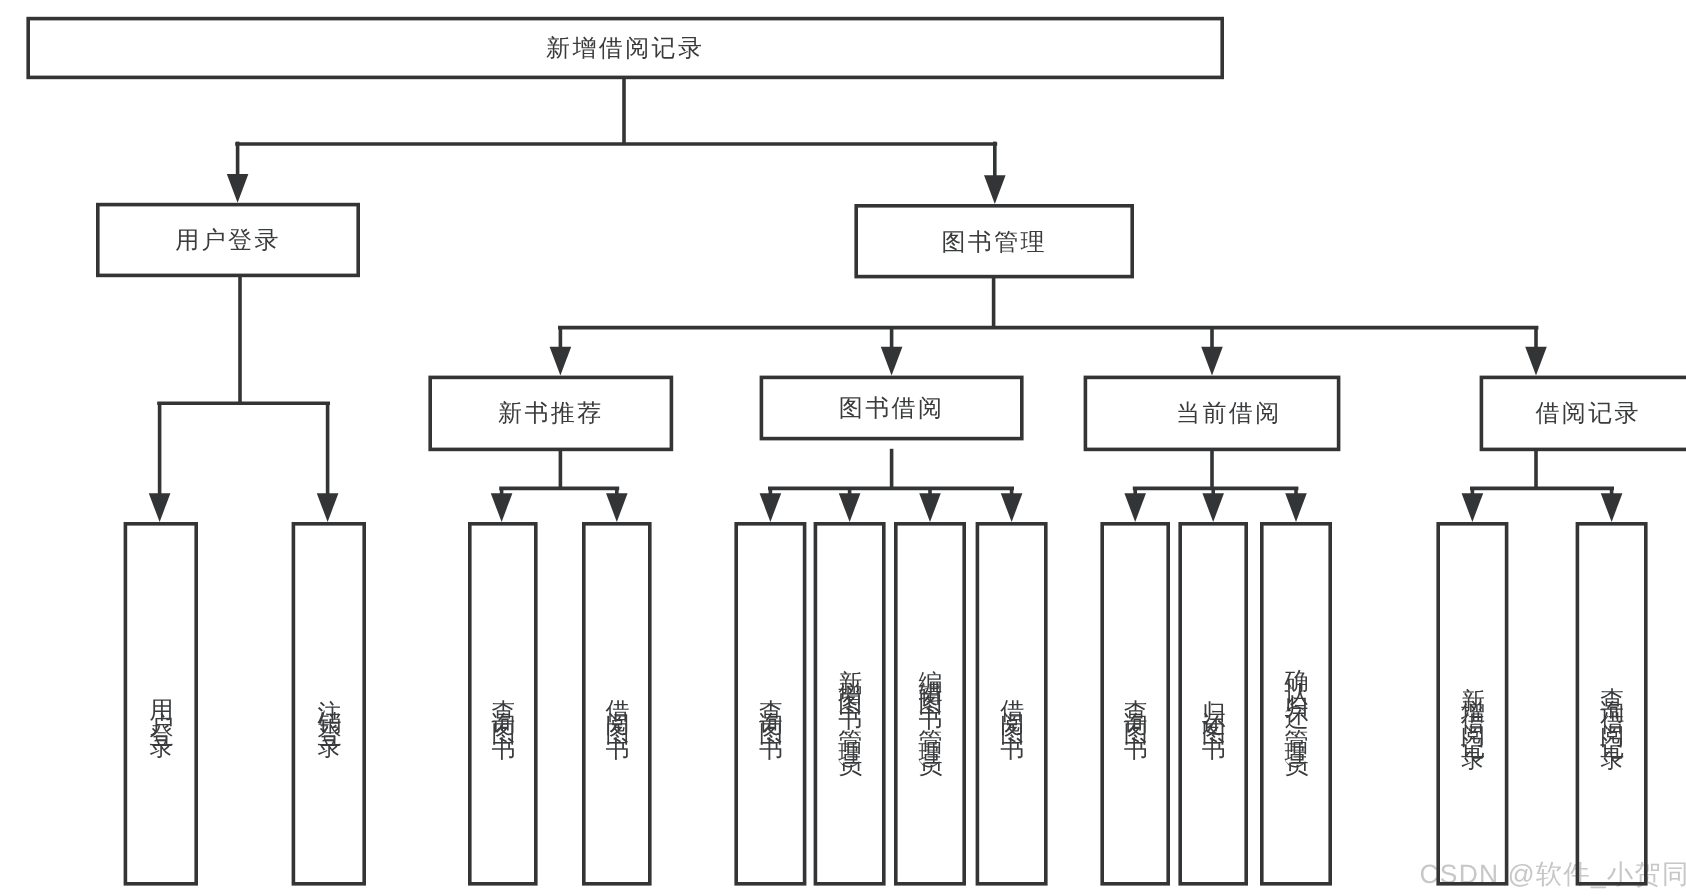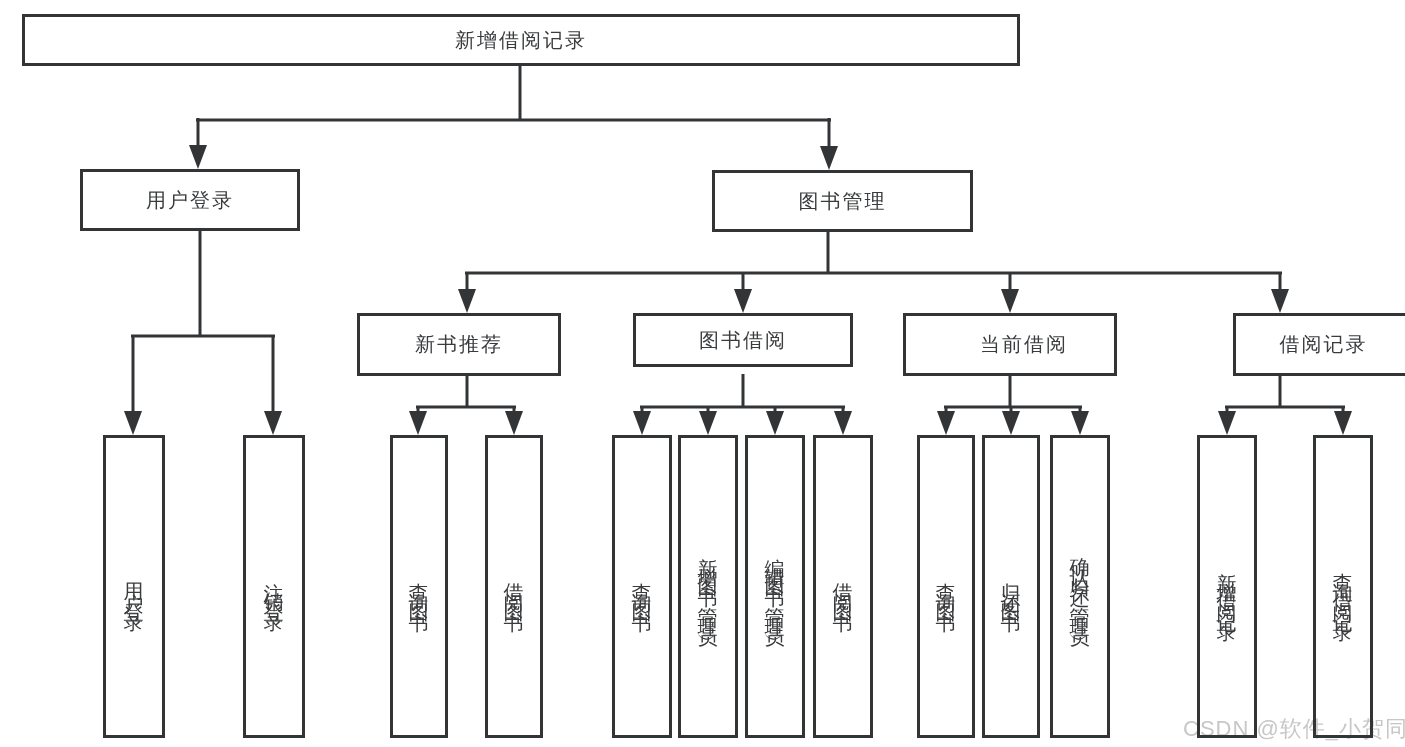--- a/index.html
+++ b/index.html
@@ -119,21 +119,21 @@
     </g>
   </svg>
 
   <div class="box" style="left:22px;top:14px;width:998px;height:52px;">
     <span class="hlabel">新增借阅记录</span>
   </div>
 
   <div class="box" style="left:80px;top:169px;width:220px;height:62px;">
     <span class="hlabel">用户登录</span>
   </div>
-  <div class="box" style="left:712px;top:170px;width:261px;height:62px;">
+  <div class="box" style="left:712px;top:170px;width:233px;height:62px;">
     <span class="hlabel">图书管理</span>
   </div>
 
   <div class="box" style="left:357px;top:313px;width:204px;height:63px;">
     <span class="hlabel">新书推荐</span>
   </div>
   <div class="box" style="left:633px;top:313px;width:220px;height:54px;">
     <span class="hlabel">图书借阅</span>
   </div>
   <div class="box" style="left:903px;top:313px;width:214px;height:63px;padding-left:28px;">

